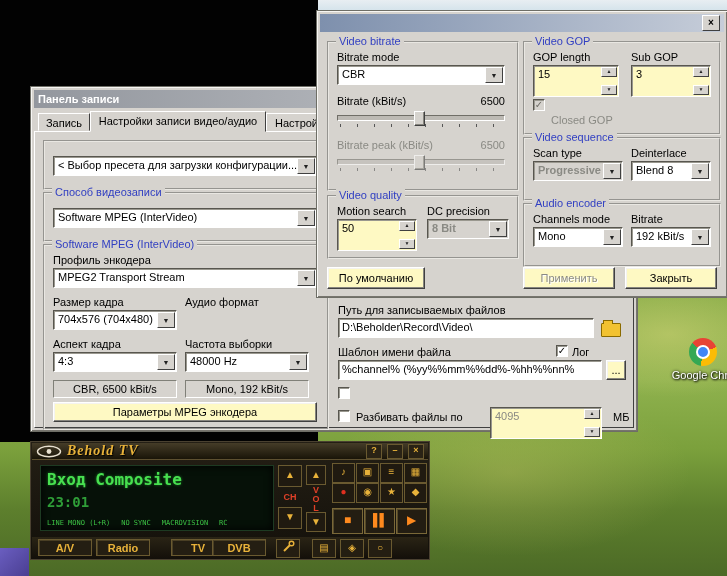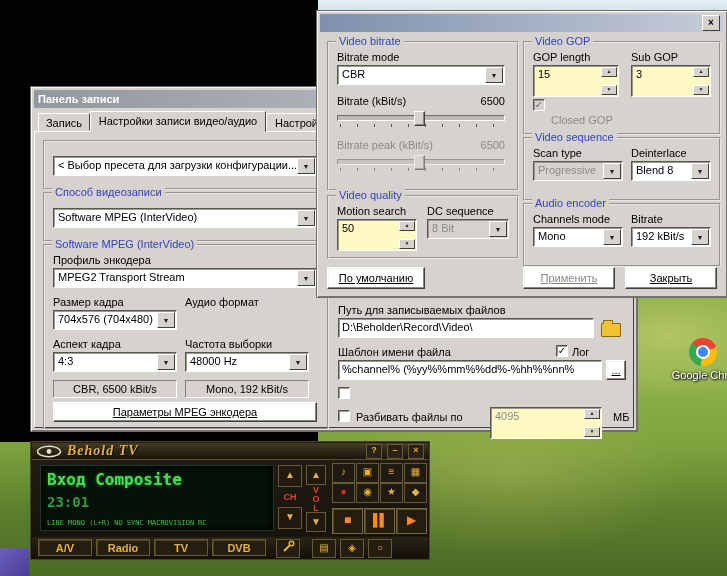--- a/index.html
+++ b/index.html
@@ -31,35 +31,35 @@
   .gt{position:absolute;top:-8px;left:7px;background:#d6d3ce;padding:0 3px;color:#3240c2;font-size:11px;line-height:13px;white-space:nowrap;}
   .lbl{position:absolute;white-space:nowrap;}
   .dim{color:#8a8a84;}
   
   .combo{position:absolute;height:20px;background:#fff;border:1px solid;border-color:#58564f #fff #fff #58564f;box-shadow:inset 1px 1px 0 #9a988f;box-sizing:border-box;}
   .combo .ctext{position:absolute;left:4px;top:2px;right:18px;white-space:nowrap;overflow:hidden;}
   .combo .carr{position:absolute;right:1px;top:1px;bottom:1px;width:16px;background:#d6d3ce;
     border:1px solid;border-color:#fff #404040 #404040 #fff;font-size:7px;color:#222;
     display:flex;align-items:center;justify-content:center;}
   .combo.dis{background:#d6d3ce;}
-  .combo.dis .ctext{color:#8a8a84;}
+  .combo.dis .ctext{color:#8a8a84;font-weight:bold;}
   
   .spin{position:absolute;height:32px;background:#fef9c3;border:1px solid;border-color:#58564f #fff #fff #58564f;box-shadow:inset 1px 1px 0 #9a988f;box-sizing:border-box;}
   .spin .sval{position:absolute;left:4px;top:2px;}
   .spin .sup,.spin .sdn{position:absolute;right:1px;width:14px;height:8px;background:#d6d3ce;
     border:1px solid;border-color:#fff #404040 #404040 #fff;font-size:5px;color:#222;text-align:center;line-height:7px;}
   .spin .sup{top:1px}.spin .sdn{bottom:1px}
   
   .edit{position:absolute;height:20px;background:#fff;border:1px solid;border-color:#58564f #fff #fff #58564f;box-shadow:inset 1px 1px 0 #9a988f;box-sizing:border-box;padding:2px 3px 0;white-space:nowrap;overflow:hidden;}
   
   .info{position:absolute;background:#d6d3ce;border:1px solid;border-color:#808078 #fff #fff #808078;text-align:center;padding-top:2px;box-sizing:border-box;height:18px;}
   
-  .btn{position:absolute;background:#ffffff;border:1px solid;border-color:#fff #404040 #404040 #fff;
+  .btn{position:absolute;background:#fef9c3;border:1px solid;border-color:#fff #404040 #404040 #fff;
     box-shadow:inset -1px -1px 0 #87857e,inset 1px 1px 0 #f4f3f0;text-align:center;box-sizing:border-box;
-    display:flex;align-items:center;justify-content:center;text-decoration:underline;}
+    display:flex;align-items:center;justify-content:center;}
   .btn.dis{color:#8a8a84;text-shadow:1px 1px 0 #fff;}
   
   .chk{position:absolute;width:12px;height:12px;background:#fff;border:1px solid;border-color:#58564f #fff #fff #58564f;box-shadow:inset 1px 1px 0 #9a988f;box-sizing:border-box;
     font-size:10px;line-height:10px;text-align:center;color:#000;}
   .chk.dis{background:#d6d3ce;color:#6d6b64;}
   
   .slider{position:absolute;height:16px;}
   .slider .track{position:absolute;left:0;right:0;top:4px;height:4px;background:#bdbab4;
     border:1px solid;border-color:#706e67 #fff #fff #706e67;}
   .slider .ticks{position:absolute;left:3px;right:3px;bottom:0;height:3px;
@@ -81,21 +81,21 @@
     background:linear-gradient(180deg,#241f15,#13100a);border:1px solid #4a4130;box-sizing:border-box;}
   .tvbar{position:absolute;left:1px;right:1px;top:1px;height:17px;display:flex;align-items:center;gap:5px;
     background:linear-gradient(180deg,#453c28,#191408);padding:0 4px;border-bottom:1px solid #5d5030;box-sizing:border-box;}
   .tvtitle{color:#e8b23a;font-family:"Liberation Serif",serif;font-weight:bold;font-style:italic;font-size:14px;letter-spacing:1px;text-shadow:1px 1px 1px #000;}
   .tvtb{width:14px;height:13px;background:#2a2315;border:1px solid #6a5a30;color:#e8b23a;font-size:9px;line-height:11px;text-align:center;font-weight:bold;}
   .tvbody{position:absolute;left:1px;right:1px;top:18px;height:79px;}
   .lcd{position:absolute;left:8px;top:5px;width:232px;height:64px;background:#061108;
     border:1px solid #1d3a22;box-shadow:inset 0 0 8px #000;}
   .lcd .in{position:absolute;left:6px;top:4px;font:bold 16px "DejaVu Sans Mono",monospace;color:#48e050;text-shadow:0 0 3px #1c8026;}
   .lcd .tm{position:absolute;left:6px;top:28px;font:bold 14px "DejaVu Sans Mono",monospace;color:#2f9e38;}
-  .lcd .ind{position:absolute;left:6px;bottom:3px;display:flex;gap:4px;font:7px "DejaVu Sans Mono",monospace;color:#3cc044;white-space:nowrap;}
+  .lcd .ind{position:absolute;left:6px;bottom:3px;display:flex;gap:11px;font:7px "DejaVu Sans Mono",monospace;color:#3cc044;white-space:nowrap;}
   .vctl{position:absolute;width:24px;top:5px;height:64px;display:flex;flex-direction:column;align-items:center;justify-content:space-between;}
   .abtn{width:22px;height:20px;background:#201a10;border:1px solid #6a5a30;color:#e8b23a;font-size:10px;line-height:18px;text-align:center;}
   .rlab{color:#e04028;font-weight:bold;font-size:9px;}
   .rlab.vert{writing-mode:vertical-rl;text-orientation:upright;letter-spacing:-1px;}
   .tvgbtn{position:absolute;width:21px;height:18px;background:#201a10;border:1px solid #6a5a30;
     color:#e8b23a;font-size:10px;line-height:16px;text-align:center;}
   .trbtn{position:absolute;width:29px;height:24px;background:#231d12;border:1px solid #7a6838;
     color:#ff8a1e;font-size:12px;line-height:22px;text-align:center;box-shadow:inset 1px 1px 0 #55492a;}
   .tvbottom{position:absolute;left:1px;right:1px;bottom:1px;height:21px;background:linear-gradient(180deg,#2a2415,#14100a);}
   .modebtn{position:absolute;top:2px;height:17px;background:#241e12;border:1px solid #6a5a30;
@@ -155,21 +155,21 @@
       <div class="tvgbtn" style="left:324px;top:23px">◉</div>
       <div class="tvgbtn" style="left:348px;top:23px">★</div>
       <div class="tvgbtn" style="left:372px;top:23px">◆</div>
       <div class="trbtn" style="left:300px;top:48px">■</div>
       <div class="trbtn" style="left:332px;top:48px;letter-spacing:-2px">▌▌</div>
       <div class="trbtn" style="left:364px;top:48px">▶</div>
     </div>
     <div class="tvbottom">
       <div class="modebtn" style="left:6px;width:54px">A/V</div>
       <div class="modebtn" style="left:64px;width:54px">Radio</div>
-      <div class="modebtn" style="left:122px;width:54px">TV</div>
+      <div class="modebtn" style="left:139px;width:54px">TV</div>
       <div class="modebtn" style="left:180px;width:54px">DVB</div>
       <div class="smbtn" style="left:244px">
         <svg width="14" height="13" viewBox="0 0 14 13">
           <path d="M3 11 L9 5" stroke="#e8b23a" stroke-width="2"></path>
           <circle cx="10.5" cy="3.5" r="2.3" fill="none" stroke="#e8b23a" stroke-width="1.4"></circle>
         </svg>
       </div>
       <div class="smbtn" style="left:280px">▤</div>
       <div class="smbtn" style="left:308px">◈</div>
       <div class="smbtn" style="left:336px">○</div>
@@ -278,21 +278,21 @@
       <div class="slider" style="left:8px;top:112px;width:168px;opacity:.6">
         <div class="track"></div>
         <div class="ticks"></div>
         <div class="thumb" style="left:46%"></div>
       </div>
     </div>
 
     <div class="g" style="left:10px;top:184px;width:188px;height:60px">
       <span class="gt">Video quality</span>
       <span class="lbl" style="left:8px;top:8px">Motion search</span>
-      <span class="lbl" style="left:98px;top:8px">DC sequence</span>
+      <span class="lbl" style="left:98px;top:8px">DC precision</span>
       <div class="spin" style="left:8px;top:22px;width:80px">
         <span class="sval">50</span>
         <span class="sup">▲</span>
         <span class="sdn">▼</span>
       </div>
       <div class="combo dis" style="left:98px;top:22px;width:82px">
         <span class="ctext">8 Bit</span>
         <span class="carr">▼</span>
       </div>
     </div>

